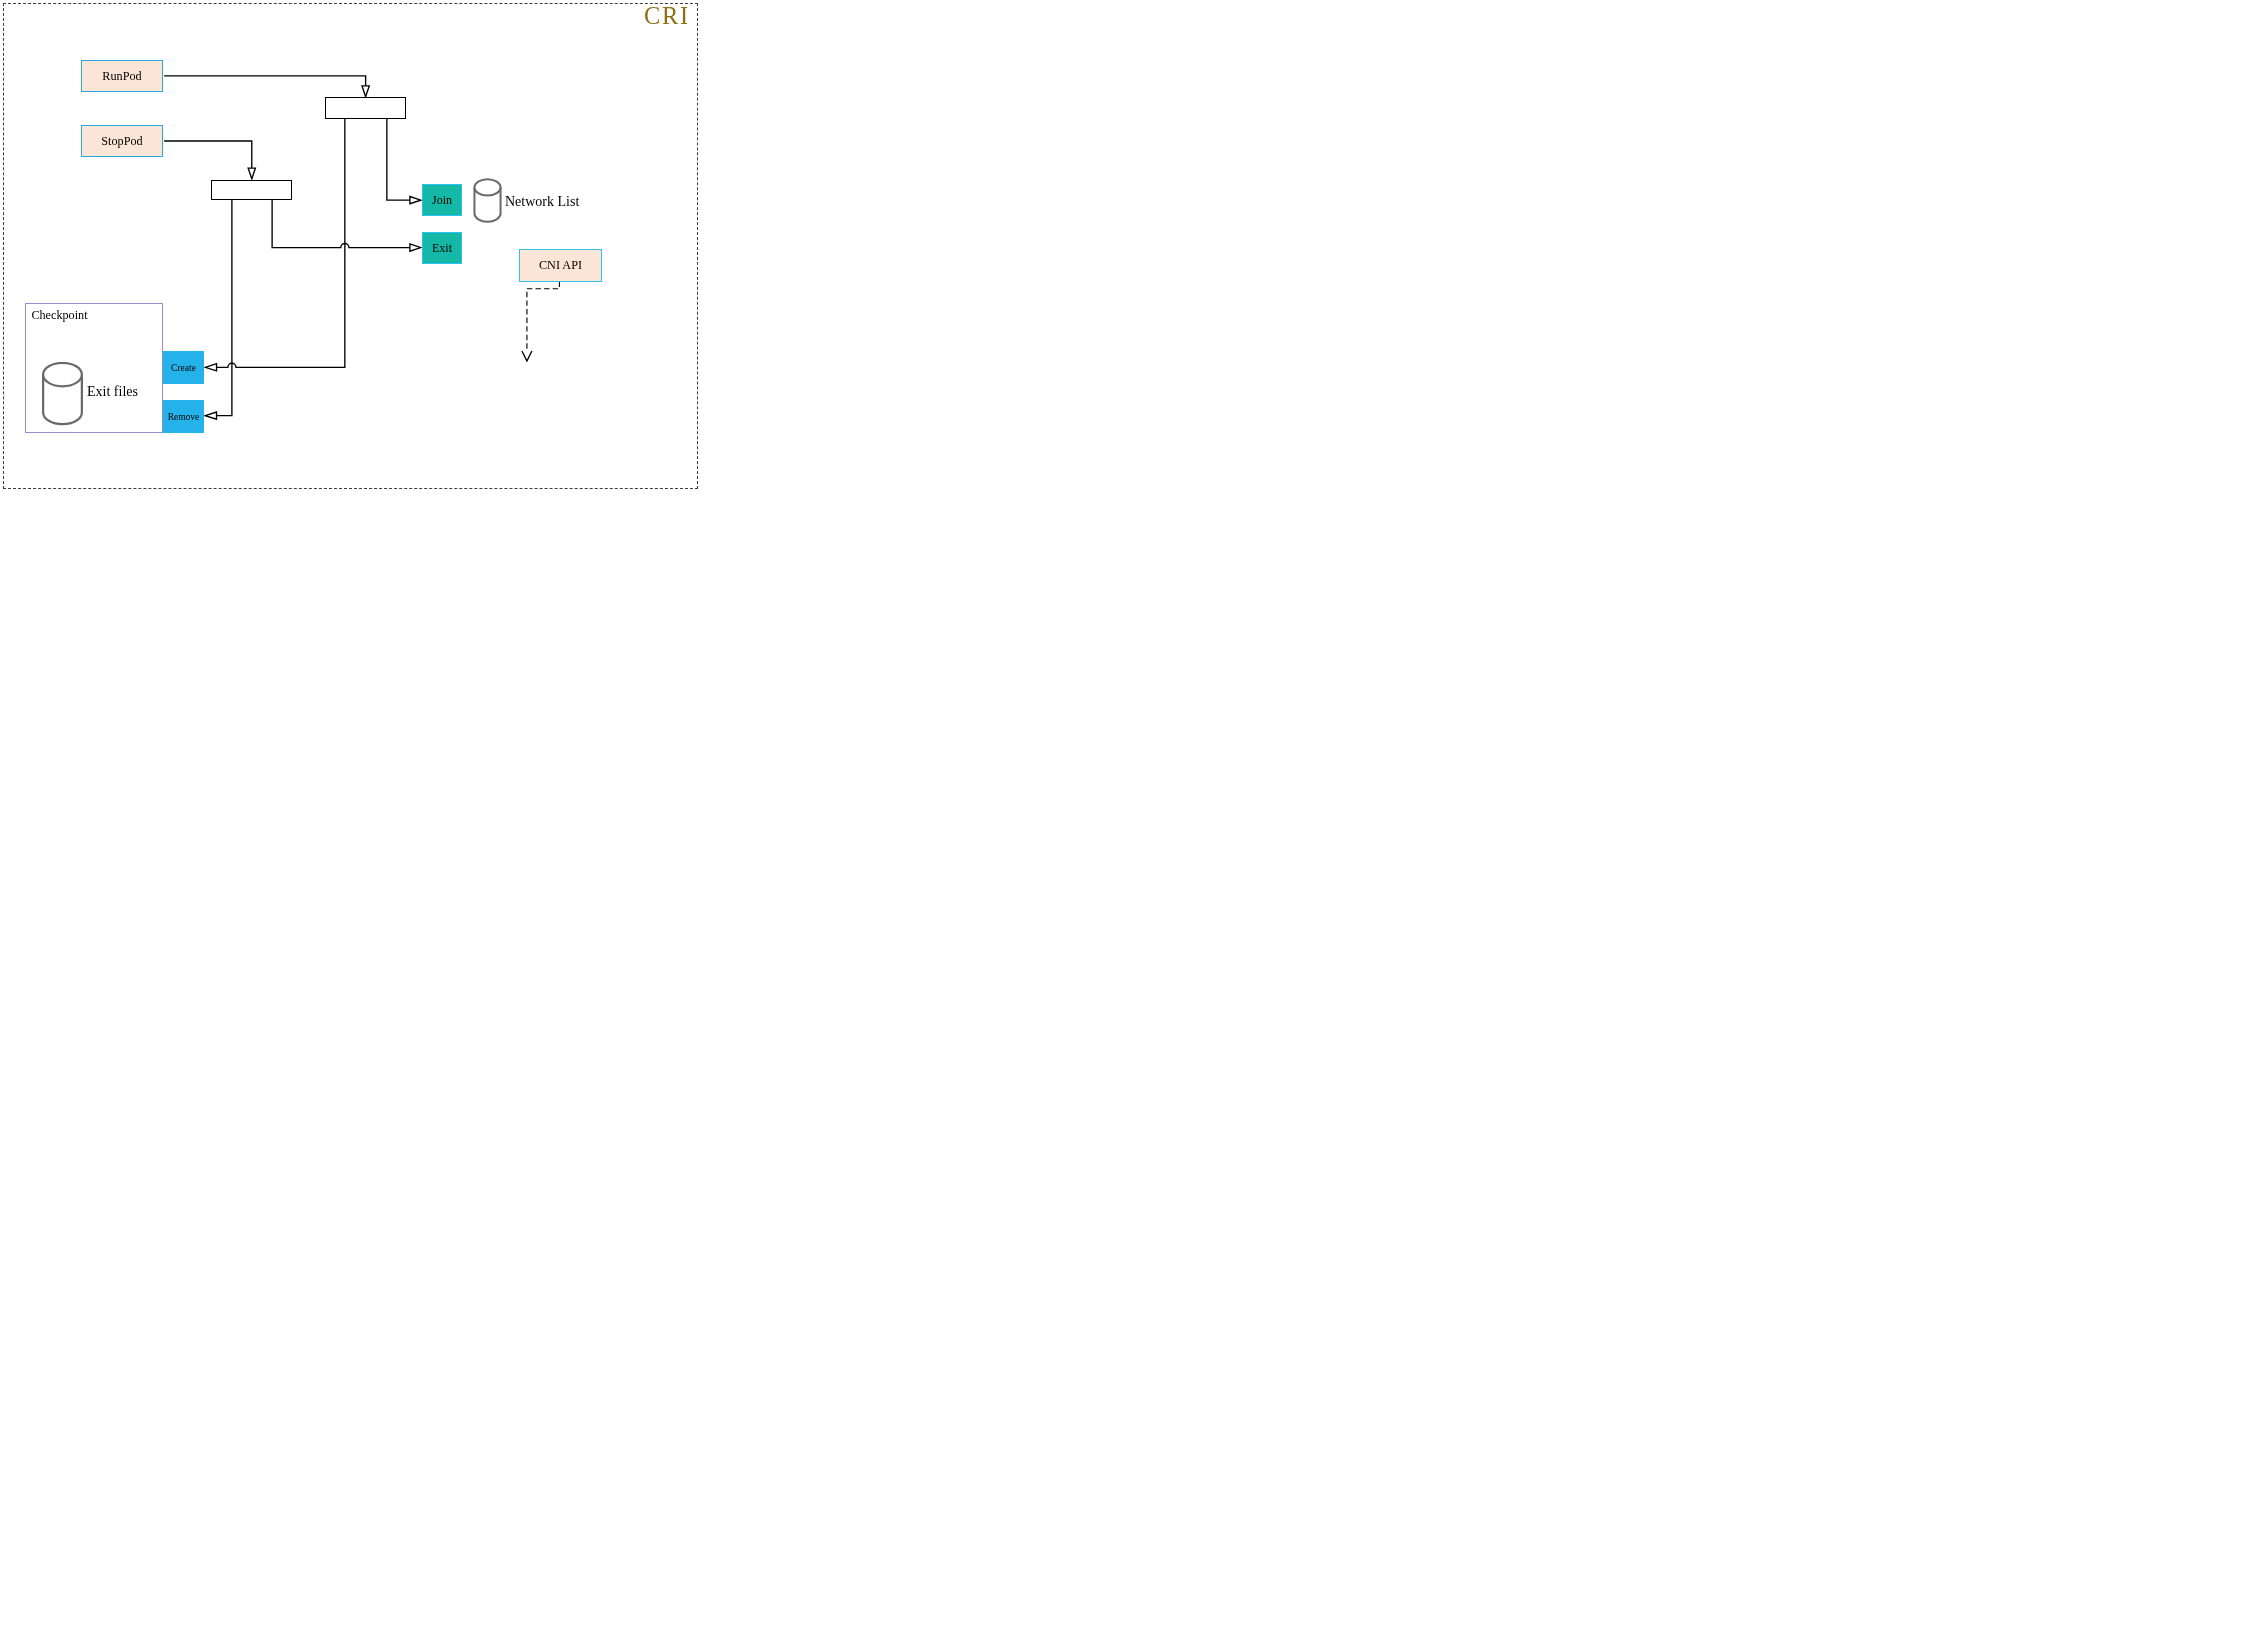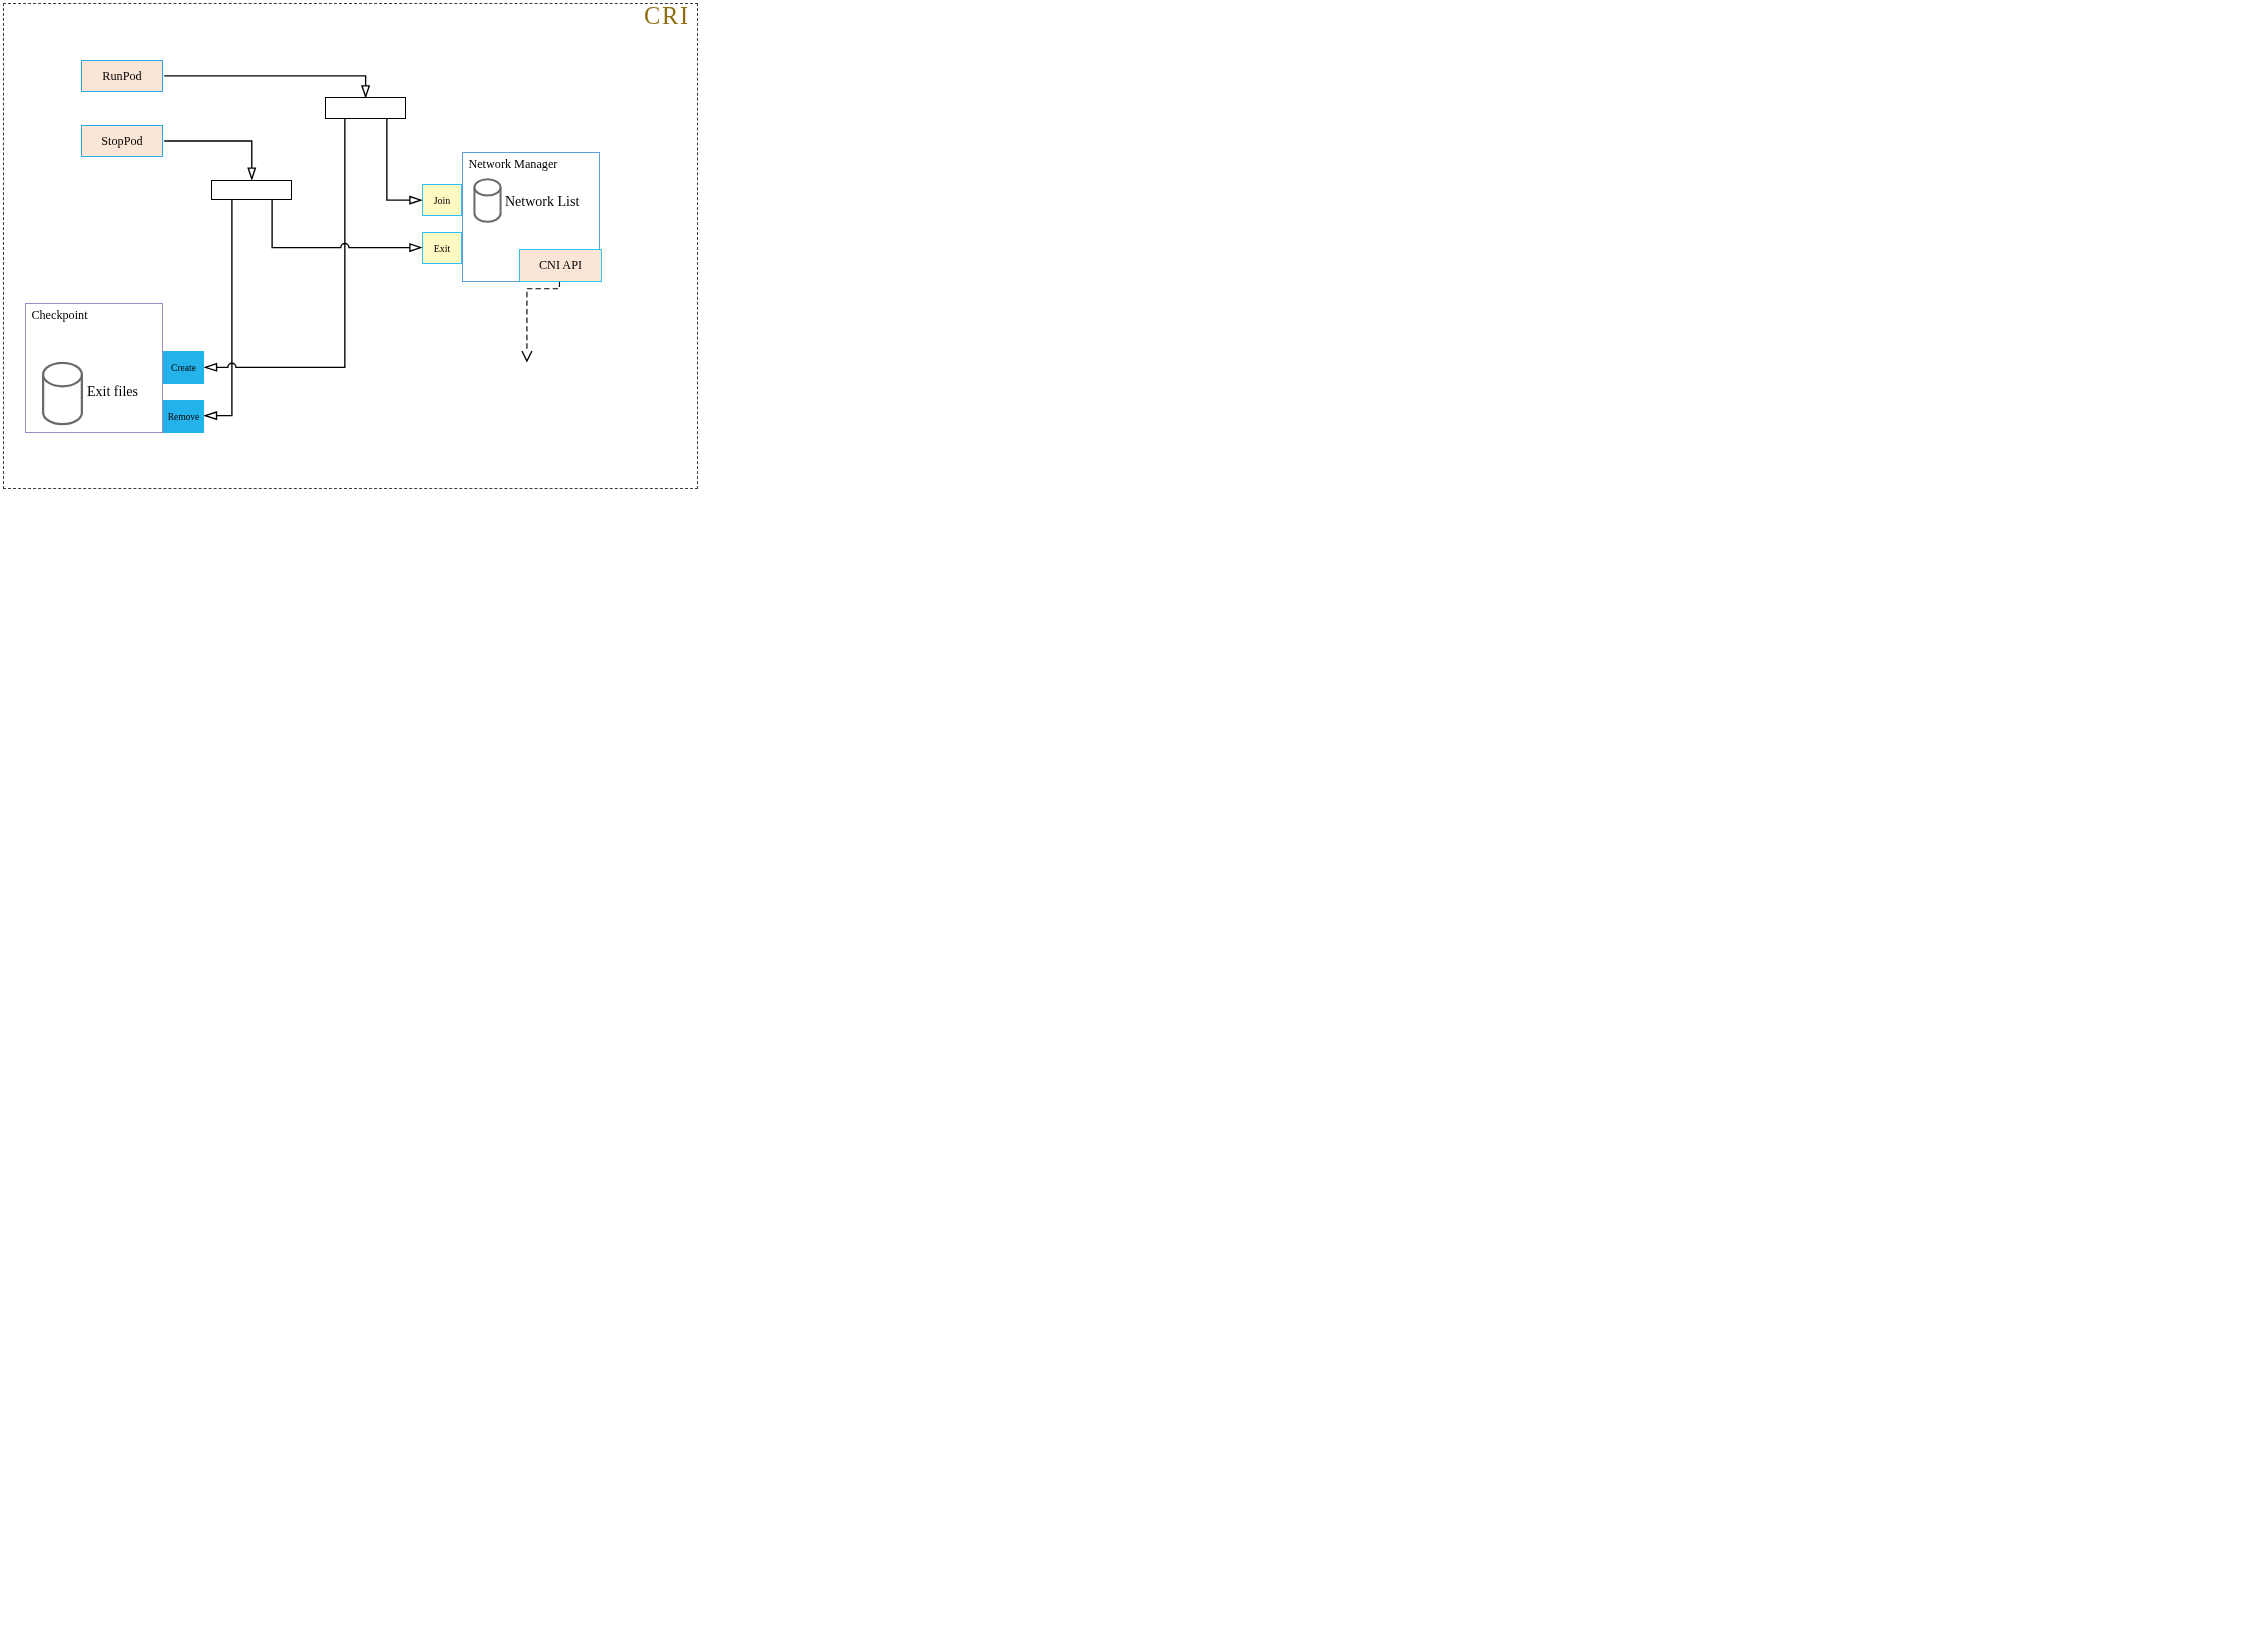--- a/index.html
+++ b/index.html
@@ -20,22 +20,22 @@
   .peach-btn{position:absolute;box-sizing:border-box;background:#FBE5D6;border:0.5px solid #29ABE2;
              display:flex;align-items:center;justify-content:center;font-size:12.2px;}
   .runpod{left:81px;top:60px;width:82px;height:32px;}
   .stoppod{left:81px;top:125px;width:82px;height:32px;}
   .cniapi{left:519px;top:249px;width:83px;height:33px;border-width:0.9px;border-color:#2BC2F2;}
 
   .bar{position:absolute;box-sizing:border-box;background:#fff;border:1.4px solid #000;}
   .bar1{left:325px;top:97px;width:81px;height:22px;}
   .bar2{left:211px;top:180px;width:81px;height:20px;}
 
-  .green-btn{position:absolute;box-sizing:border-box;background:#fef9c3;border:0.9px solid #2BC2F2;
-             display:flex;align-items:center;justify-content:center;font-size:10px;color:#000;}
+  .green-btn{position:absolute;box-sizing:border-box;background:#14b8a6;border:0.9px solid #2BC2F2;
+             display:flex;align-items:center;justify-content:center;font-size:12px;color:#000;}
   .join{left:422px;top:184px;width:40px;height:32px;}
   .exit{left:422px;top:232px;width:40px;height:32px;}
 
   .blue-btn{position:absolute;background:#23B3EA;display:flex;align-items:center;justify-content:center;
             font-size:9.5px;color:#000;}
   .create{left:163px;top:351px;width:41px;height:33px;}
   .remove{left:163px;top:400px;width:41px;height:33px;}
 
   .db-icon{position:absolute;}
   .db-label{position:absolute;font-size:14px;white-space:nowrap;text-align:right;}
@@ -82,23 +82,20 @@
       <polyline points="1154,777 1165,799 1176,777" fill="none"></polyline>
     </g>
   </svg>
 
   <div class="peach-btn runpod">RunPod</div>
   <div class="peach-btn stoppod">StopPod</div>
 
   <div class="bar bar1"></div>
   <div class="bar bar2"></div>
 
-  <div class="group-box nm">
-    <div class="group-label">Network Manager</div>
-  </div>
   <svg class="db-icon nm-db" width="29" height="45" viewBox="0 0 64 100">
     <path d="M3 21 V 79 A 29 18 0 0 0 61 79 V 21" fill="#fff" stroke="#6A6A6A" stroke-width="4.5"></path>
     <ellipse cx="32" cy="21" rx="29" ry="18" fill="#fff" stroke="#6A6A6A" stroke-width="4.5"></ellipse>
   </svg>
   <div class="db-label nm-db-label">Network List</div>
   <div class="green-btn join">Join</div>
   <div class="green-btn exit">Exit</div>
   <div class="peach-btn cniapi">CNI API</div>
 
   <div class="group-box checkpoint">

